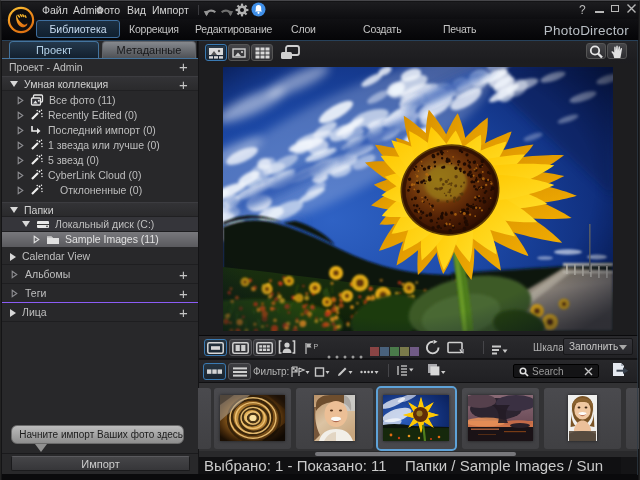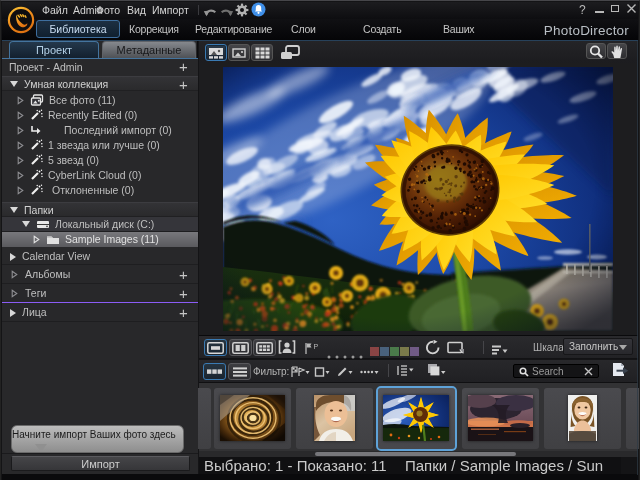--- a/index.html
+++ b/index.html
@@ -45,22 +45,22 @@
 #strip{position:absolute;left:198px;top:382px;right:1px;height:68px;background:#323234}
 .cell{position:absolute;top:5px;width:77px;height:61px;background:linear-gradient(#4a4a4e,#404043);border-radius:3px}
 .cell.sel{outline:2px solid #5ea2d8;background:linear-gradient(#55555a,#47474b)}
 .thumb{position:absolute;top:12px;box-shadow:0 0 3px rgba(0,0,0,0.6)}
 
 #scroll{position:absolute;left:198px;top:450px;right:1px;height:6px;background:#29292b}
 #sthumb{position:absolute;left:314px;top:451px;width:201px;height:4px;background:#77777b;border-radius:2px}
 #status{position:absolute;left:198px;top:456px;right:18px;height:17px;background:#101012;color:#cacaca;font-size:15px;line-height:17px}
 #botstrip{position:absolute;left:1px;top:473px;right:1px;height:6px;background:#0a0a0c}
 
-#tooltip{position:absolute;left:9px;top:384px;width:173px;height:28px;background:linear-gradient(#bcbcbc,#8e8e8e);
- border:1px solid #6a6a6a;border-radius:6px;color:#1c1c1c;font-size:10px;text-align:left;line-height:18px}
+#tooltip{position:absolute;left:9px;top:384px;width:173px;height:19px;background:linear-gradient(#bcbcbc,#8e8e8e);
+ border:1px solid #6a6a6a;border-radius:6px;color:#1c1c1c;font-size:10px;text-align:right;line-height:18px}
 #tooltail{position:absolute;left:33px;top:403px;width:0;height:0;border-left:6px solid transparent;border-right:6px solid transparent;border-top:8px solid #909090}
 #importbtn{position:absolute;left:9px;top:415px;width:179px;height:15px;background:linear-gradient(#454548,#363639);
  border:1px solid #1a1a1c;border-top-color:#5a5a5e;border-radius:2px;color:#cccccc;font-size:11px;text-align:center;line-height:14px}
 </style></head><body>
 <div id="app">
     <div id="titlebar"></div>
     <div class="menu" style="left:41px">Файл</div>
     <div class="menu" style="left:72px">Admin</div>
     <div class="menu" style="left:95px">Фото</div>
     <div class="menu" style="left:126px">Вид</div>
@@ -98,21 +98,21 @@
     <div class="abs" style="left:610px;top:4px;width:8px;height:7px;border:1.5px solid #b8b8b8"></div>
     <svg class="abs" style="left:626px;top:3px" width="9" height="9" viewBox="0 0 9 9">
       <path d="M0.5 0.5 L8.5 8.5 M8.5 0.5 L0.5 8.5" stroke="#b8b8b8" stroke-width="1.4"></path>
     </svg>
     <div id="tabbar">
       <div id="libtab">Библиотека</div>
       <div class="modetab" style="left:127px">Коррекция</div>
       <div class="modetab" style="left:193px">Редактирование</div>
       <div class="modetab" style="left:289px">Слои</div>
       <div class="modetab" style="left:361px">Создать</div>
-      <div class="modetab" style="left:441px">Ваших</div>
+      <div class="modetab" style="left:441px">Печать</div>
       <div id="pdlogo">PhotoDirector</div>
     </div>
     <div id="blueline"></div>
     <svg class="abs" style="left:6px;top:5px" width="28" height="28" viewBox="0 0 28 28">
 <defs>
         <linearGradient id="lg1" x1="0" y1="0" x2="0.5" y2="1">
           <stop offset="0%" stop-color="#fcca38"></stop>
           <stop offset="55%" stop-color="#ef8d1c"></stop>
           <stop offset="100%" stop-color="#e07312"></stop>
         </linearGradient>
@@ -149,21 +149,21 @@
               <circle cx="11.8" cy="4.8" r="0.8" fill="#fff"></circle>
               <circle cx="11.5" cy="1.2" r="0.7" fill="#fff"></circle>
               <circle cx="7.2" cy="1.5" r="0.7" fill="#fff"></circle>
               <circle cx="12" y="7" cy="7.5" r="0.7" fill="#fff"></circle>
             </svg></span><span style="margin-left:5px">Recently Edited (0)</span></div>
         <div class="prow"><span style="margin-left:15px"><svg width="7" height="9" viewBox="0 0 7 9" style="vertical-align:-1px">
               <path d="M1.2,1.2 L5.8,4.5 L1.2,7.8 Z" fill="none" stroke="#8e8e92" stroke-width="1.1"></path>
             </svg></span><span style="margin-left:6px"><svg class="ic" width="13" height="12" viewBox="0 0 13 12">
               <path d="M2 2 L2 7 L9 7" fill="none" stroke="#ececec" stroke-width="1.6"></path>
               <path d="M7 4 L10.5 7 L7 10 Z" fill="#ececec"></path>
-            </svg></span><span style="margin-left:21px">Последний импорт (0)</span></div>
+            </svg></span><span style="margin-left:5px">Последний импорт (0)</span></div>
         <div class="prow"><span style="margin-left:15px"><svg width="7" height="9" viewBox="0 0 7 9" style="vertical-align:-1px">
               <path d="M1.2,1.2 L5.8,4.5 L1.2,7.8 Z" fill="none" stroke="#8e8e92" stroke-width="1.1"></path>
             </svg></span><span style="margin-left:6px"><svg class="ic" width="13" height="12" viewBox="0 0 13 12">
               <line x1="2" y1="10" x2="8" y2="4" stroke="#f0f0f0" stroke-width="2.2"></line>
               <circle cx="9.5" cy="2.5" r="0.9" fill="#fff"></circle>
               <circle cx="11.8" cy="4.8" r="0.8" fill="#fff"></circle>
               <circle cx="11.5" cy="1.2" r="0.7" fill="#fff"></circle>
               <circle cx="7.2" cy="1.5" r="0.7" fill="#fff"></circle>
               <circle cx="12" y="7" cy="7.5" r="0.7" fill="#fff"></circle>
             </svg></span><span style="margin-left:5px">1 звезда или лучше (0)</span></div>
@@ -189,21 +189,21 @@
             </svg></span><span style="margin-left:5px">CyberLink Cloud (0)</span></div>
         <div class="prow"><span style="margin-left:15px"><svg width="7" height="9" viewBox="0 0 7 9" style="vertical-align:-1px">
               <path d="M1.2,1.2 L5.8,4.5 L1.2,7.8 Z" fill="none" stroke="#8e8e92" stroke-width="1.1"></path>
             </svg></span><span style="margin-left:6px"><svg class="ic" width="13" height="12" viewBox="0 0 13 12">
               <line x1="2" y1="10" x2="8" y2="4" stroke="#f0f0f0" stroke-width="2.2"></line>
               <circle cx="9.5" cy="2.5" r="0.9" fill="#fff"></circle>
               <circle cx="11.8" cy="4.8" r="0.8" fill="#fff"></circle>
               <circle cx="11.5" cy="1.2" r="0.7" fill="#fff"></circle>
               <circle cx="7.2" cy="1.5" r="0.7" fill="#fff"></circle>
               <circle cx="12" y="7" cy="7.5" r="0.7" fill="#fff"></circle>
-            </svg></span><span style="margin-left:9px">Отклоненные (0)</span></div>
+            </svg></span><span style="margin-left:17px">Отклоненные (0)</span></div>
         <div class="prow hdr" style="margin-top:4px"><span style="margin-left:8px"><span class="tri-d"></span></span><span style="margin-left:6px">Папки</span></div>
         <div class="prow" style="background:#35353a;border-bottom:1px solid #1e1e20;height:15px;line-height:15px"><span style="margin-left:20px"><span class="tri-d"></span></span><span style="margin-left:6px"><svg class="ic" width="14" height="11" viewBox="0 0 14 11">
               <rect x="1" y="2" width="12" height="7" rx="1" fill="#e8e8e8"></rect>
               <line x1="1" y1="5.5" x2="13" y2="5.5" stroke="#3a3a3a" stroke-width="1"></line>
               <circle cx="11" cy="7.4" r="0.8" fill="#3a3a3a"></circle>
             </svg></span><span style="margin-left:5px">Локальный диск (C:)</span></div>
         <div class="prow" style="background:linear-gradient(#78787c,#5a5a5e);height:15px;line-height:15px;color:#e2e2e2"><span style="margin-left:31px"><svg width="7" height="9" viewBox="0 0 7 9" style="vertical-align:-1px">
               <path d="M1.2,1.2 L5.8,4.5 L1.2,7.8 Z" fill="none" stroke="#e2e2e2" stroke-width="1.1"></path>
             </svg></span><span style="margin-left:6px"><svg class="ic" width="14" height="11" viewBox="0 0 14 11">
               <path d="M1 2.5 L5.5 2.5 L7 4 L13 4 L13 10 L1 10 Z" fill="#e0e0e0"></path>

